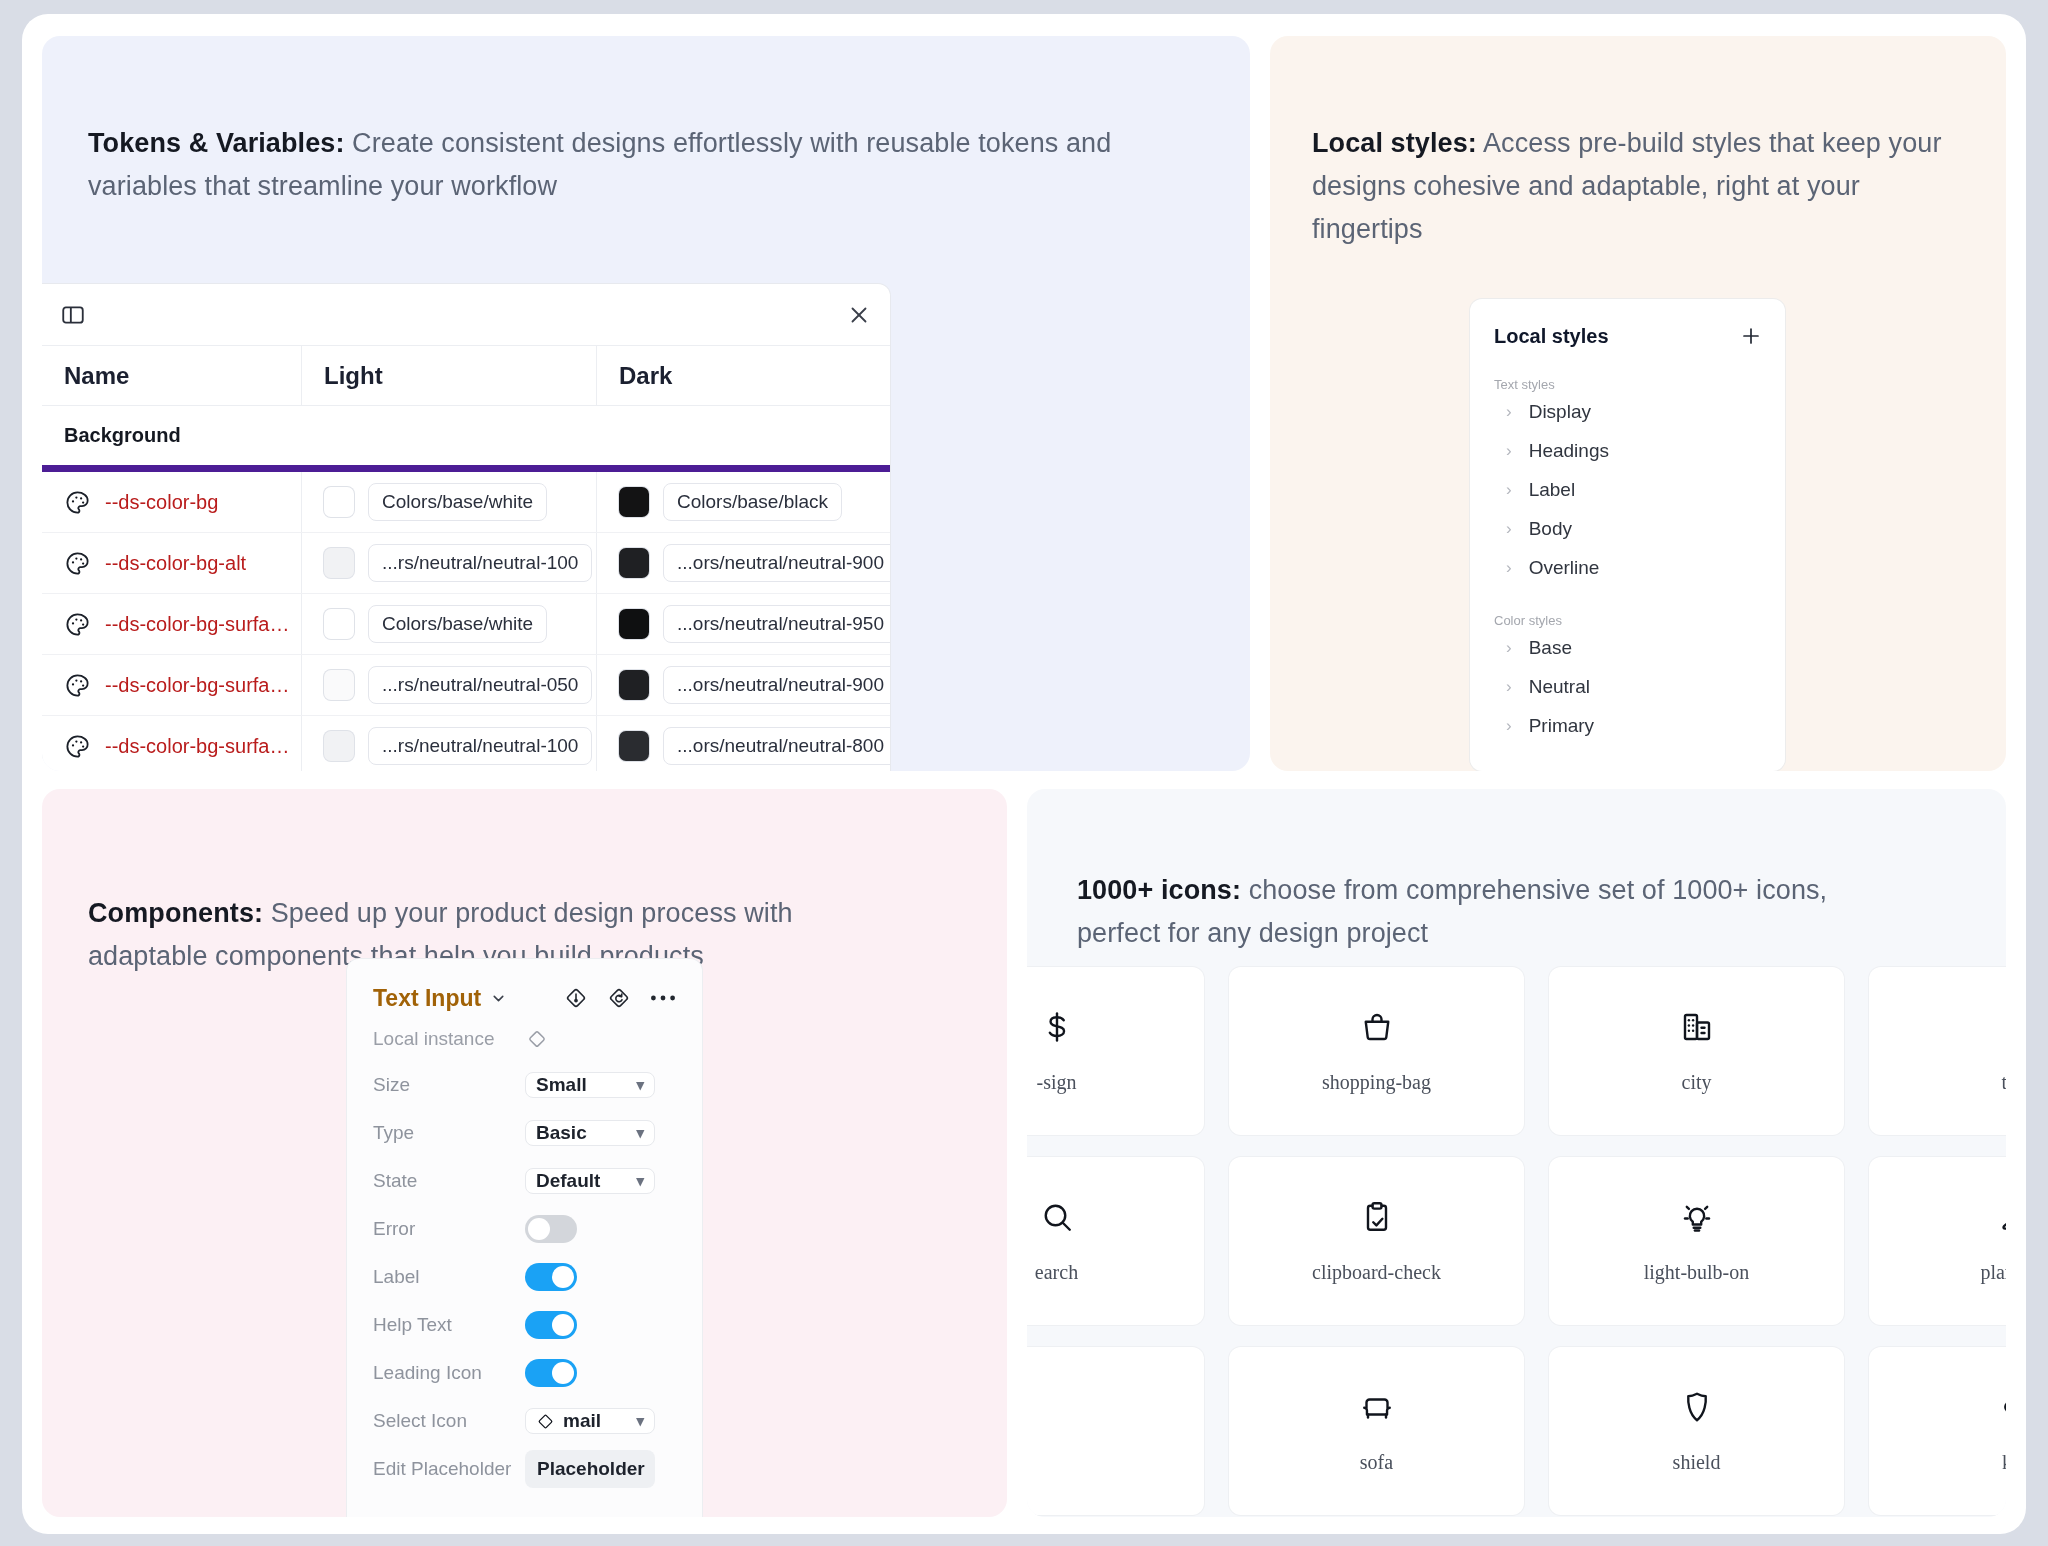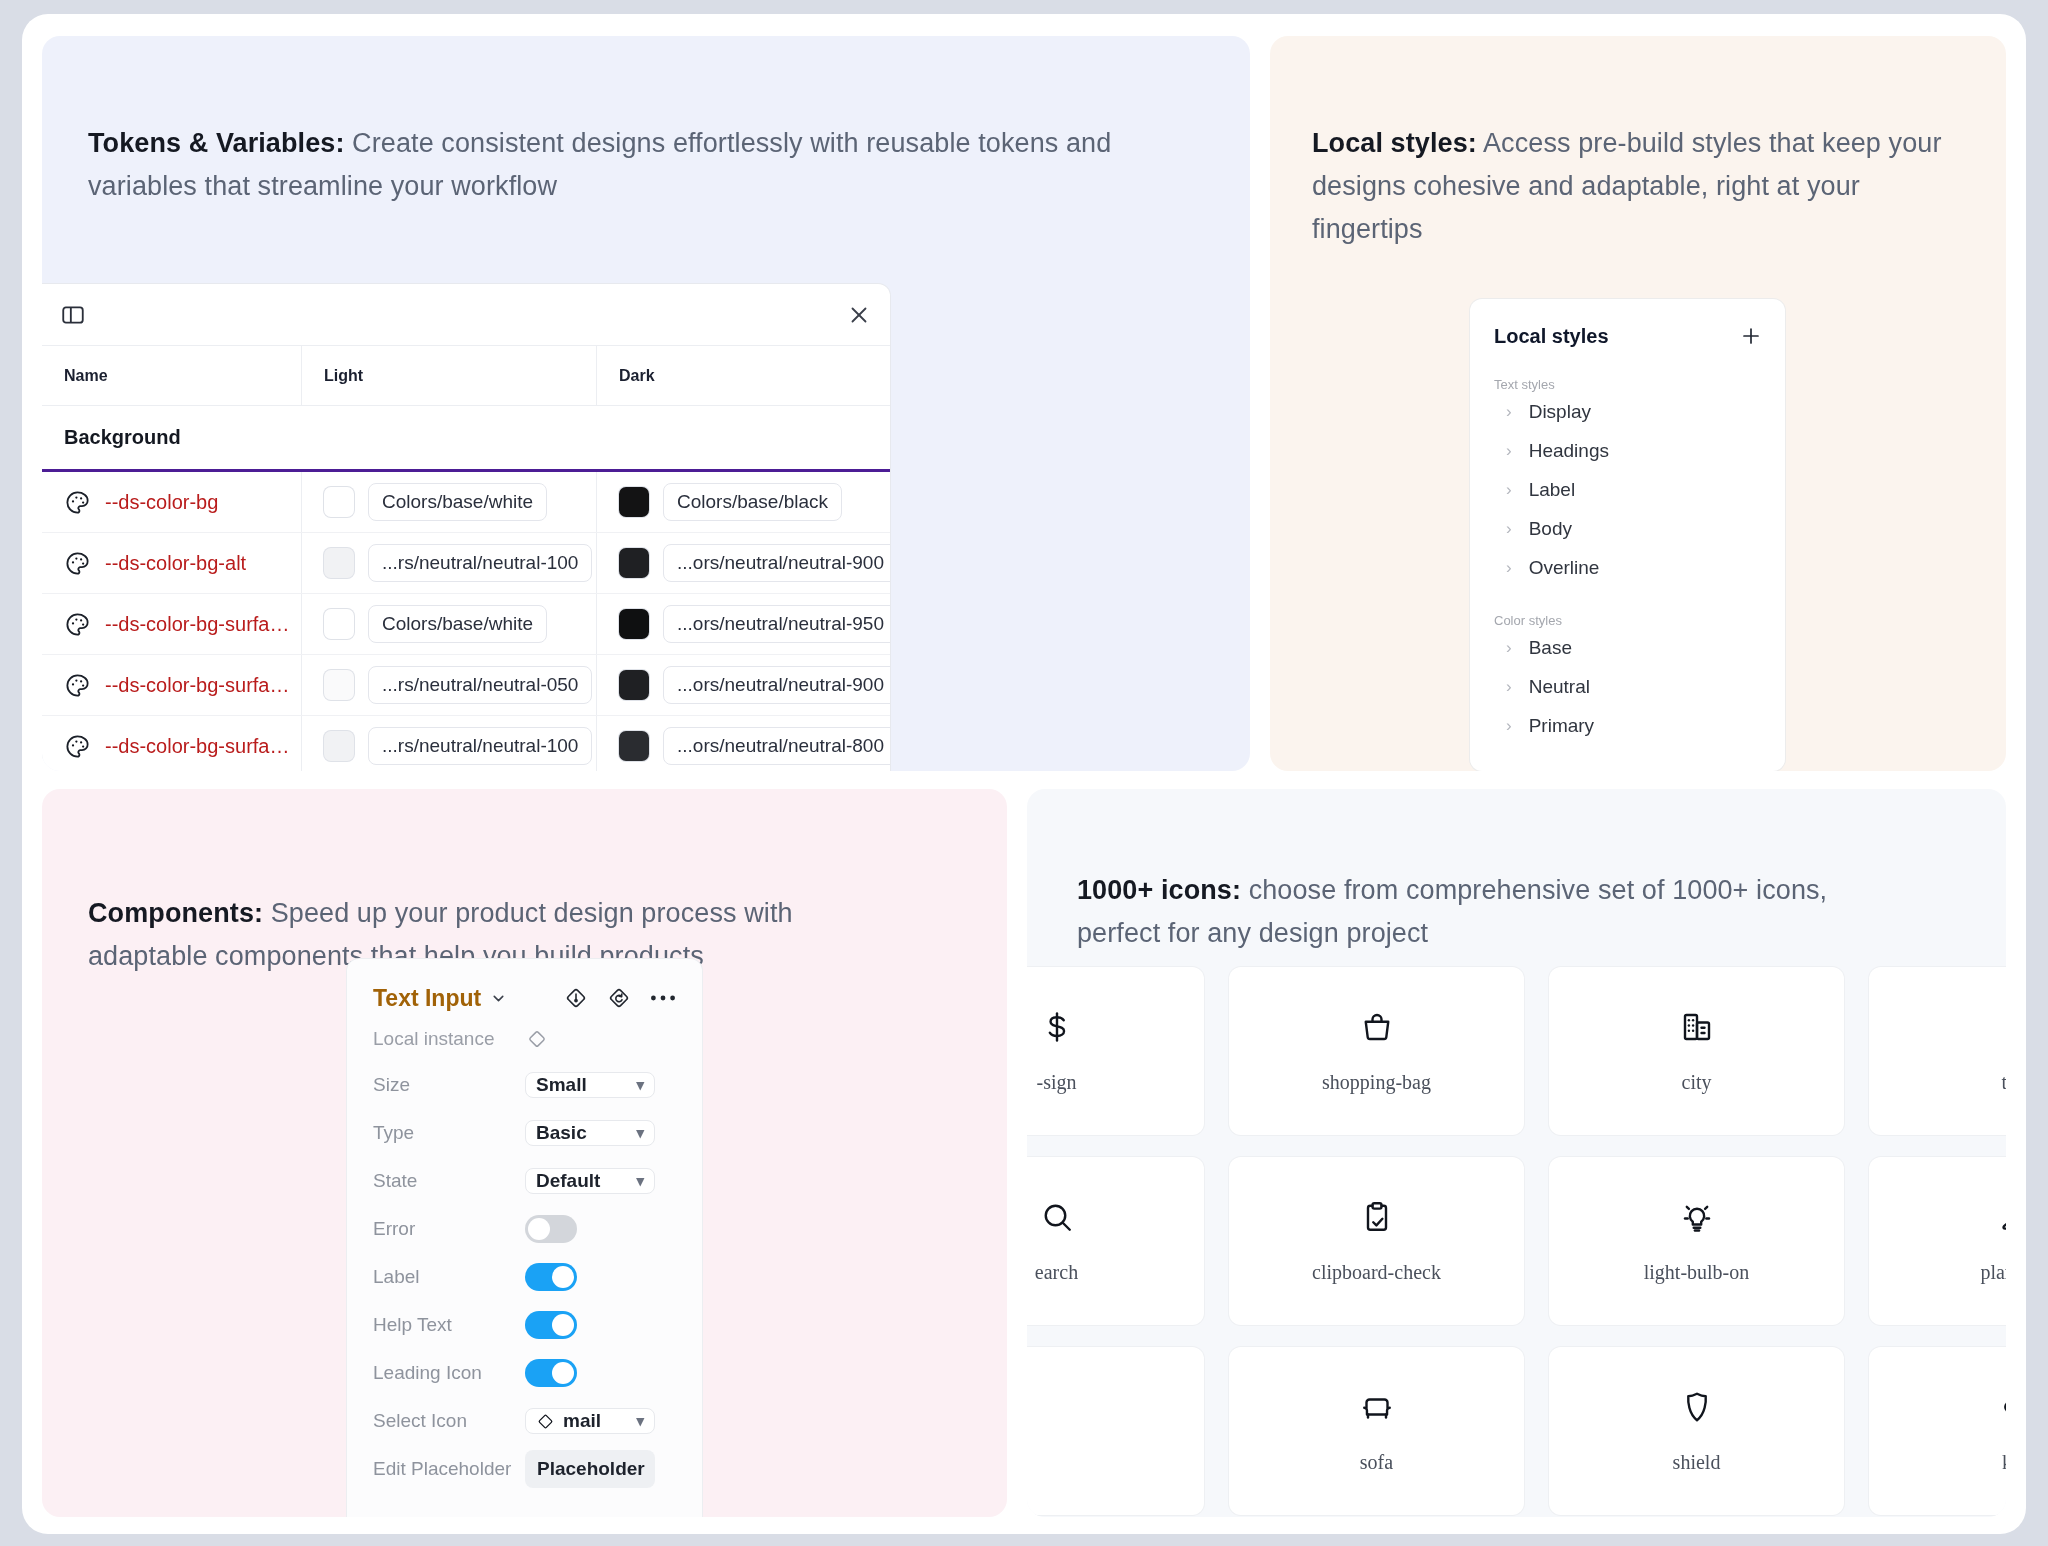--- a/index.html
+++ b/index.html
@@ -57,22 +57,22 @@
   .tp-toolbar {
     height: 62px; position: relative;
     border-bottom: 1px solid #eceef2;
   }
   .tp-toolbar .ico { position: absolute; top: 18px; }
   .tp-toolbar .ico.left { left: 18px; }
   .tp-toolbar .ico.right { right: 18px; }
 
   .tok-row { display: flex; height: 61px; align-items: center; }
   .tok-head { height: 60px; border-bottom: 1px solid #eceef2; }
-  .tok-head .c { font-size: 16px; font-weight: 600; color: #1b2030; }
-  .tok-group { height: 66px; border-bottom: 3px solid #4c1d95; }
+  .tok-head .c { font-size: 24px; font-weight: 600; color: #1b2030; }
+  .tok-group { height: 66px; border-bottom: 7px solid #4c1d95; }
   .tok-group .c { font-size: 20px; font-weight: 700; color: #141821; }
   .tok-body { border-bottom: 1px solid #f0f1f4; }
 
   .c { padding: 0 22px; display: flex; align-items: center; gap: 14px; }
   .c.name  { width: 260px; height: 100%; border-right: 1px solid #eceef2; }
   .c.light { width: 295px; height: 100%; border-right: 1px solid #eceef2; }
   .c.dark  { width: 293px; height: 100%; }
 
   .tok-name { font-size: 20px; color: #b91c1c; white-space: nowrap; }
 

